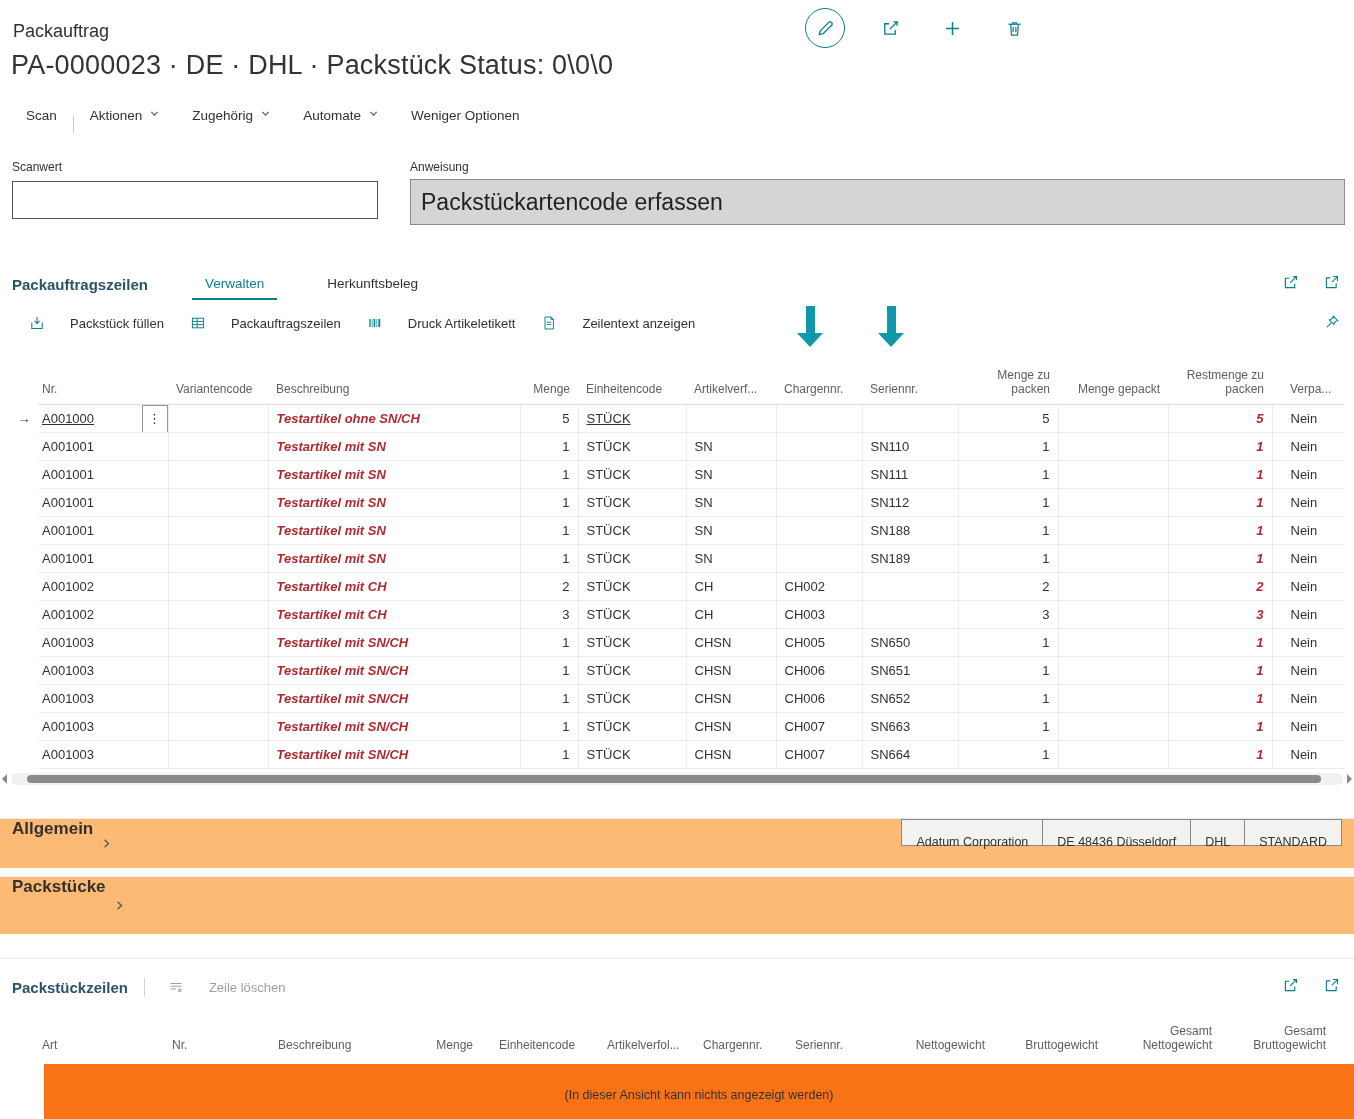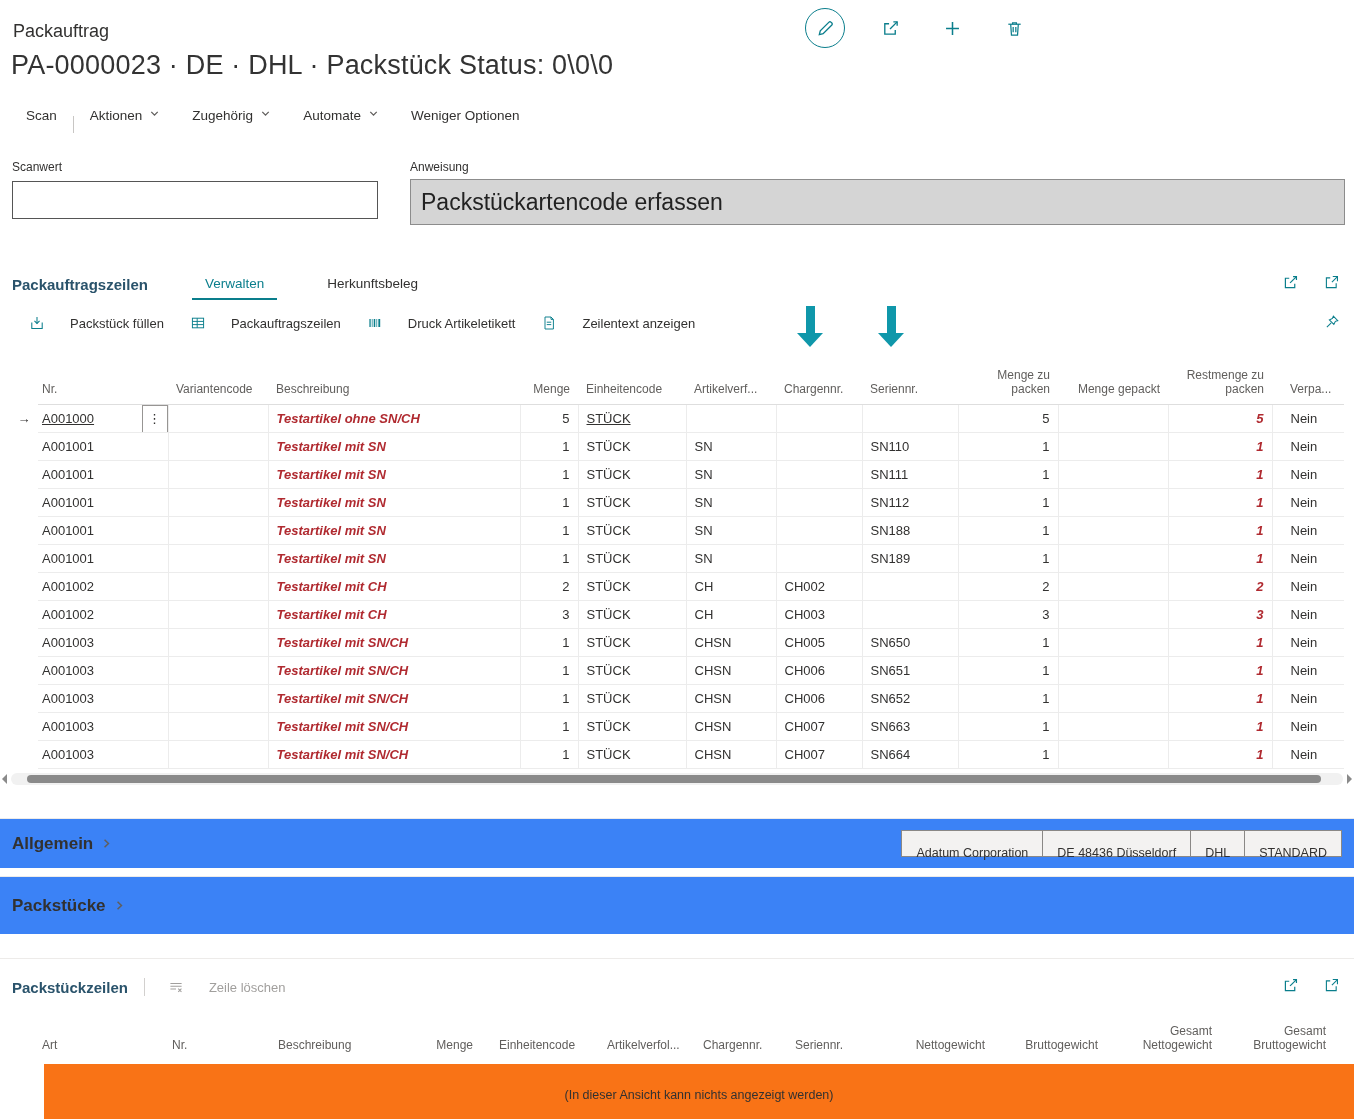--- a/index.html
+++ b/index.html
@@ -81,21 +81,21 @@
 
 
 .hscroll{position:absolute;left:2px;right:2px;top:772px;height:14px;display:flex;align-items:center;gap:4px;}
 .sb-arrow{width:0;height:0;border:5px solid transparent;}
 .sb-arrow.left{border-right-color:#8a8a8a;border-left-width:0;}
 .sb-arrow.right{border-left-color:#8a8a8a;border-right-width:0;}
 .sb-track{flex:1;height:12px;background:#f1f1f1;border-radius:6px;position:relative;}
 .sb-thumb{position:absolute;left:16px;right:22px;top:2px;height:8px;background:#8a8a8a;border-radius:4px;}
 
 
-.fasttab{position:absolute;left:0;right:0;display:flex;align-items:center;padding:0 12px;border-top:1px solid #edebe9;background:#3b82f6;}
+.fasttab{position:absolute;left:0;right:0;display:flex;padding:0 12px;border-top:1px solid #edebe9;background:#fdba74;}
 #ft-allgemein{top:818px;height:50px;}
 #ft-packstuecke{top:876px;height:58px;}
 .ft-title{font-size:17px;font-weight:700;color:var(--ink);}
 .ft-chevron{color:var(--gray);margin-left:7px;}
 .ft-chevron svg{width:13px;height:13px;}
 .badges{margin-left:auto;display:flex;}
 .badge{border:1px solid #8a8886;margin-left:-1px;background:#f3f2f1;height:27px;line-height:25px;padding:10px 14px;font-size:12.5px;color:var(--ink);white-space:nowrap;}
 
 
 .part2{position:absolute;left:0;top:958px;width:100%;border-top:1px solid #edebe9;}

